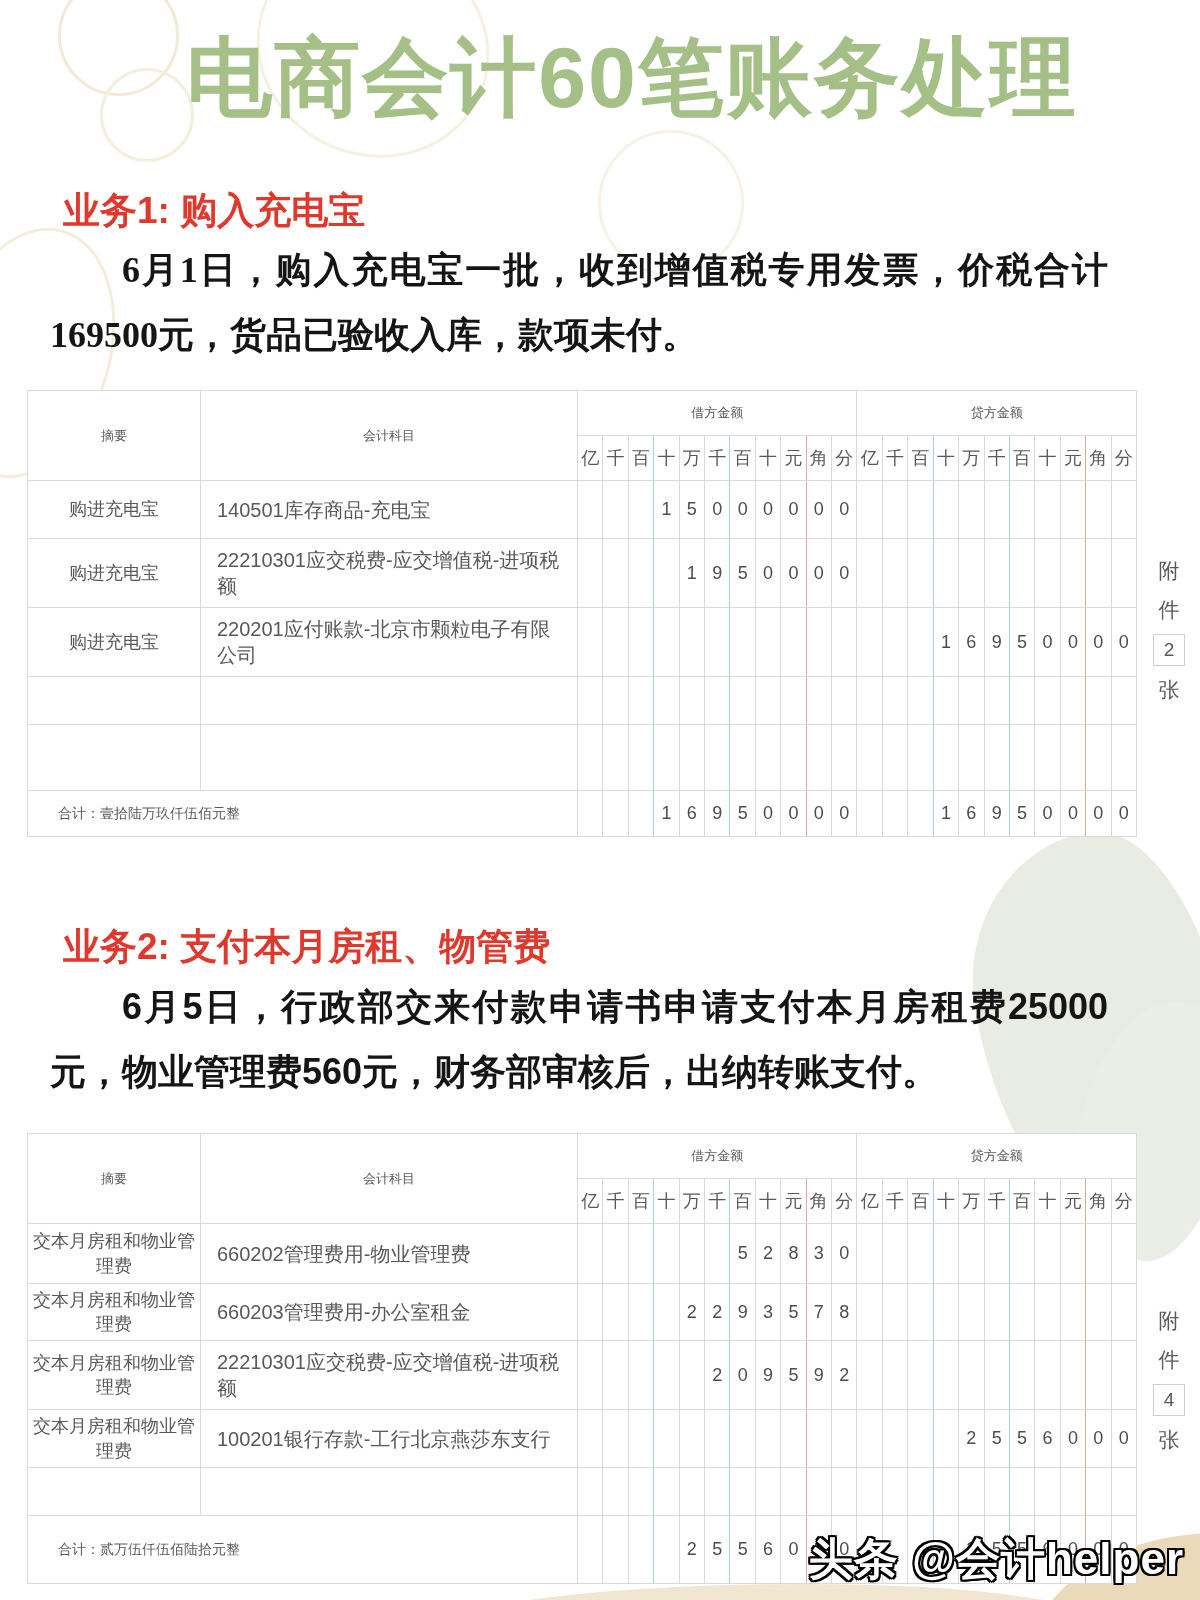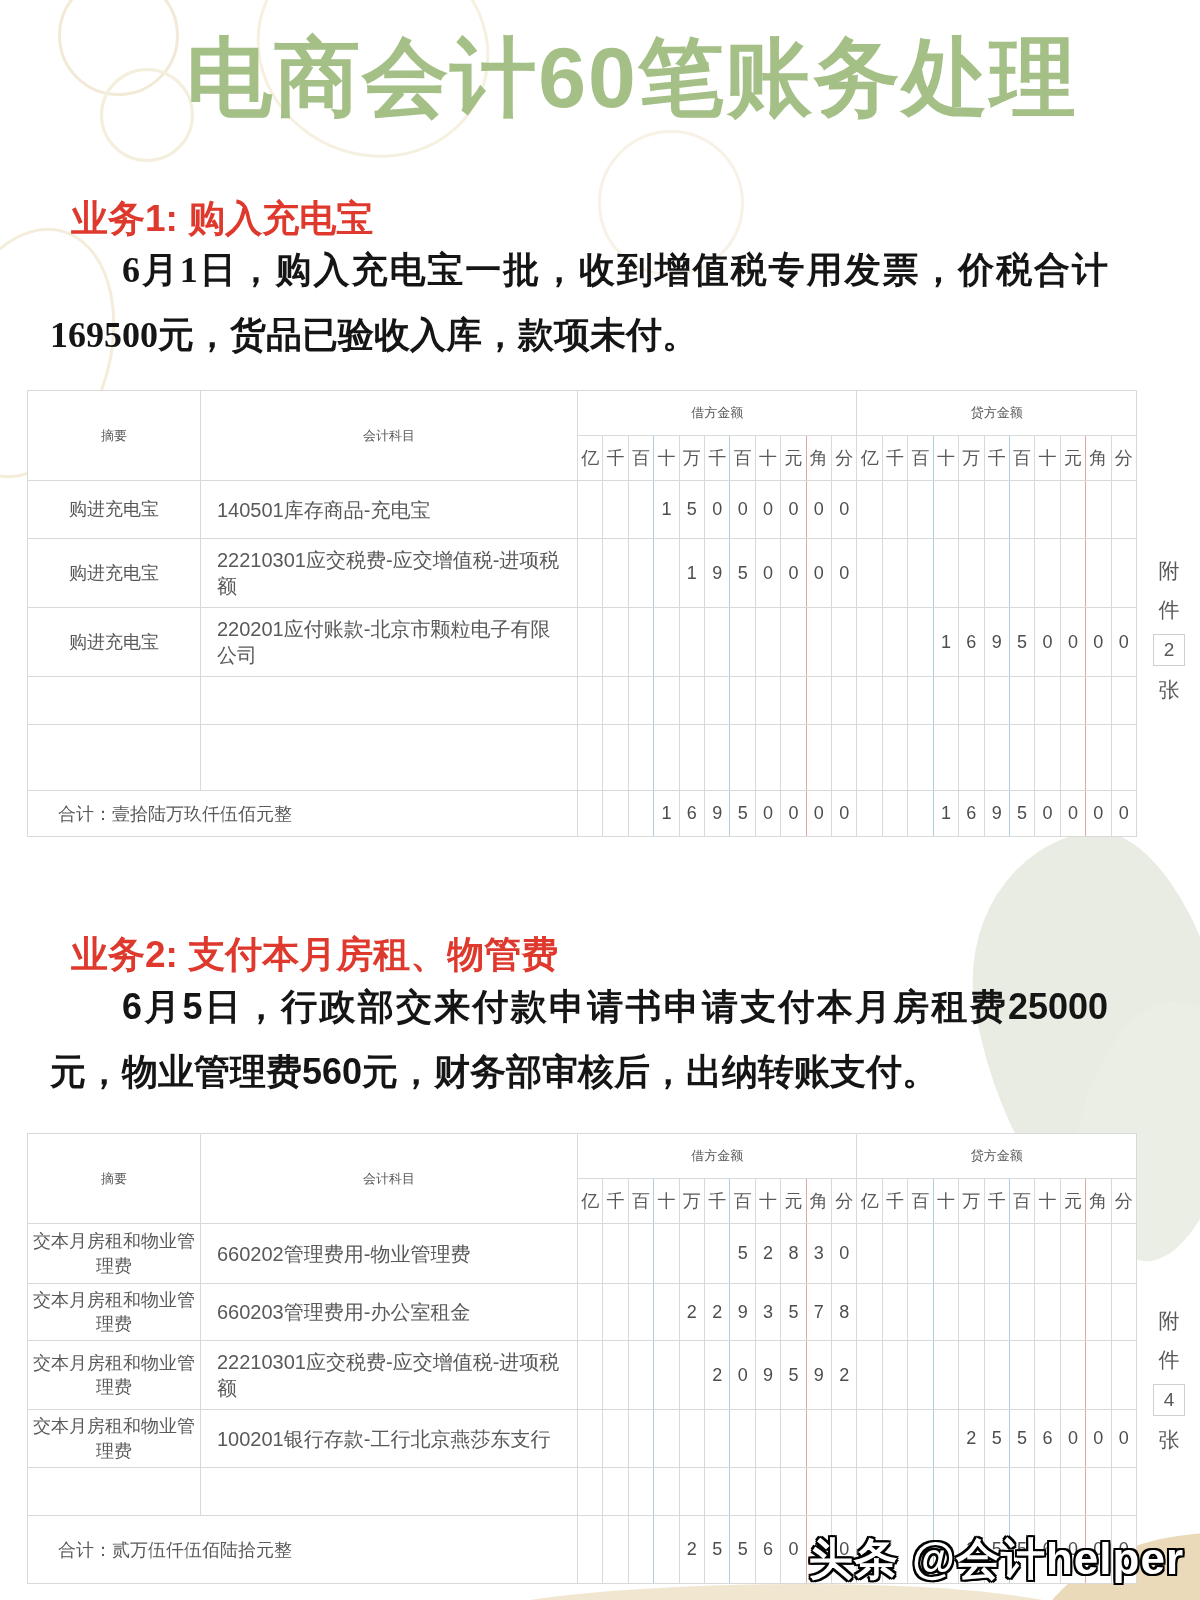--- a/index.html
+++ b/index.html
@@ -19,42 +19,42 @@
   .blobGreen2{left:1080px;top:1000px;width:150px;height:260px;background:#ebeee5;
              border-radius:50% 50% 40% 60%/55% 45% 50% 50%;transform:rotate(14deg);}
   .sandBand{left:455px;top:1584px;width:640px;height:44px;background:#f1e6d0;
             border-radius:55% 45% 0 0/95% 85% 0 0;}
   .sandCorner{left:1025px;top:1538px;width:250px;height:130px;background:#ebdaba;
               border-radius:70% 30% 0 0/90% 60% 0 0;transform:rotate(-5deg);}
 
   
   .title{position:absolute;top:20px;left:0;width:100%;margin:0;text-align:center;z-index:1;
          font-size:86px;font-weight:900;letter-spacing:2px;color:var(--accent-green,#a5c086);padding-left:32px;}
-  .sec{position:absolute;left:55px;margin:16px;z-index:1;font-size:37px;font-weight:800;
+  .sec{position:absolute;left:55px;margin:8px;z-index:1;font-size:37px;font-weight:800;
        color:var(--accent-red,#de392c);}
   .sec1{top:178px;} .sec2{top:914px;}
   .bodytext{position:absolute;left:50px;width:1058px;margin:0;z-index:1;font-size:36px;font-weight:700;
             color:#151515;line-height:65px;text-indent:2em;text-align:justify;}
   .p1{top:238px;font-family:Liberation Serif, serif;} .p2{top:974px;}
 
   
   .tablewrap{position:absolute;left:27px;width:1110px;background:#fff;z-index:2;}
   .t1{top:390px;} .t2{top:1133px;}
   table.voucher{border-collapse:collapse;table-layout:fixed;width:1110px;
                 border:1px solid var(--table-border,#d9d9d9);color:var(--table-text,#595959);}
   table.voucher th, table.voucher td{
       border-right:1px solid var(--table-border,#d9d9d9);
       border-bottom:1px solid var(--table-border,#d9d9d9);
       font-weight:normal;vertical-align:middle;overflow:hidden;}
   th.hsum, th.hacc, th.hgrp{font-size:13px;text-align:center;}
   th.u{font-size:18px;text-align:center;padding:0;}
   td.sum{font-size:18px;text-align:center;padding:0 5px;line-height:1.35;}
   td.acc{font-size:20px;text-align:left;padding:8px 16px;line-height:1.3;}
   td.d{font-size:18px;text-align:center;padding:0;color:#4d4d4d;}
-  td.tot{font-size:18px;text-align:left;padding-left:30px;}
+  td.tot{font-size:14px;text-align:left;padding-left:30px;}
   .b-blue{border-right-color:var(--line-blue,#aecde2) !important;}
   .b-red{border-right-color:var(--line-red,#e0a79f) !important;}
 
   
   .attach{position:absolute;left:1146px;width:46px;z-index:3;text-align:center;
           color:#595959;font-size:21px;}
   .a1{top:548px;} .a2{top:1298px;}
   .alabel{width:24px;margin:3px auto;line-height:39px;word-break:break-all;}
   .abox{width:30px;height:30px;line-height:30px;border:1px solid #cfcfcf;background:#fff;
         margin:5px auto 4px auto;font-size:19px;}

